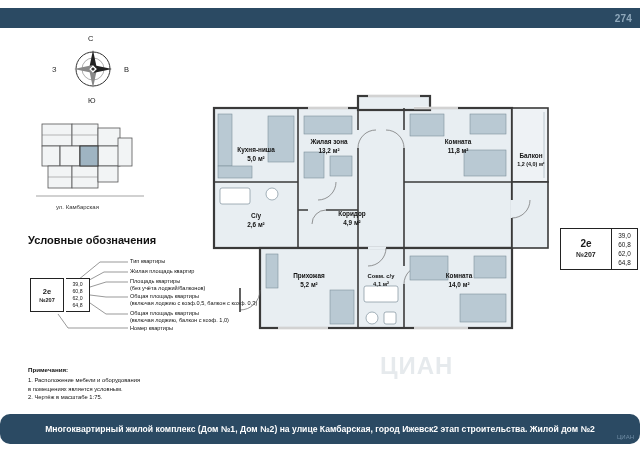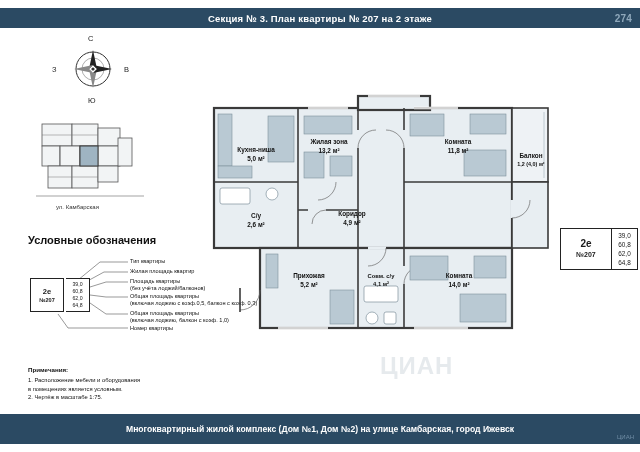--- a/index.html
+++ b/index.html
@@ -25,21 +25,21 @@
     position:absolute; right:8px; top:0; height:20px;
     display:flex; align-items:center;
     font-size:10px; color:#8fa8bb; font-weight:bold;
   }
 
   
   .footer {
     position:absolute; left:0; bottom:8px; width:640px; height:30px;
     background:#2b4a63; color:#fff;
     display:flex; flex-direction:row; align-items:center; justify-content:center;
-    font-size:8.6px; font-weight:bold; line-height:12px; text-align:center;
+    font-size:8.6px; font-weight:bold; line-height:12px; text-align:center;border-radius:10px;
   }
   .footer .wm {
     position:absolute; right:6px; bottom:1px;
     font-size:6px; color:#6f8ca4; font-weight:normal;
   }
 
   
   .compass { position:absolute; left:52px; top:34px; width:80px; height:74px; }
   .compass .lbl { position:absolute; font-size:7.5px; color:#222; }
   .compass .n { left:36px; top:0; }
@@ -109,21 +109,20 @@
     font-size:24px; color:rgba(140,160,175,.22); font-weight:bold;
     letter-spacing:1px; transform:rotate(0deg);
   }
 </style>
 </head>
 <body>
 
 <div class="page">
 
   <div class="header">
-    <span>Секция № 3. План квартиры № 207 на 2 этаже</span>
     <span class="corner">274</span>
   </div>
 
   <div class="compass">
     <span class="lbl n">С</span>
     <span class="lbl s">Ю</span>
     <span class="lbl w">З</span>
     <span class="lbl e">В</span>
     <svg width="48" height="48" viewBox="0 0 48 48">
       <circle cx="24" cy="24" r="17" fill="#ffffff" stroke="#333" stroke-width="1"></circle>
@@ -364,16 +363,17 @@
     <div class="roomlabel" style="left:198px; top:182px; width:106px;">
       <div class="nm">Комната</div>
       <div class="ar">14,0 м²</div>
     </div>
   </div>
 
   <div class="watermark">ЦИАН</div>
 
   <div class="footer">
     <div>Многоквартирный жилой комплекс (Дом №1, Дом №2) на улице Камбарская, город Ижевск</div>
+    <div>2 этап строительства. Жилой дом №2</div>
     <span class="wm">ЦИАН</span>
   </div>
 
 </div>
 
 </body></html>

